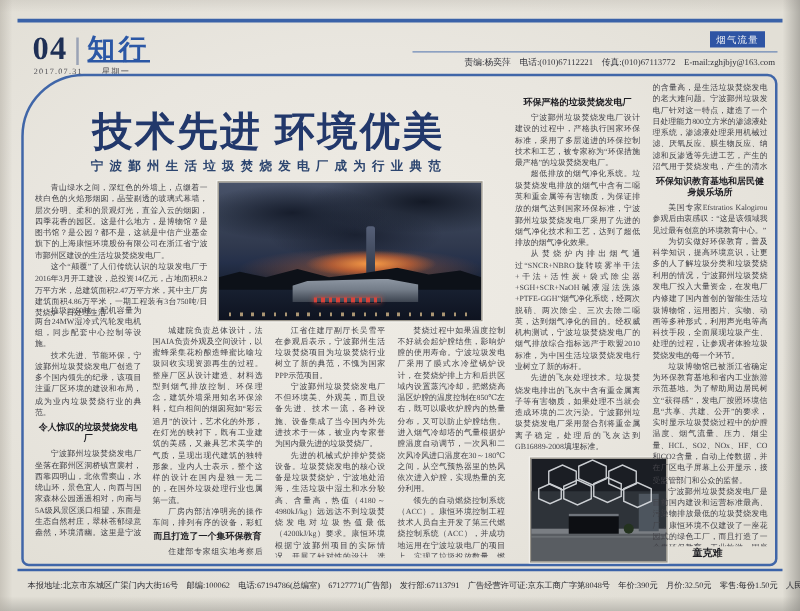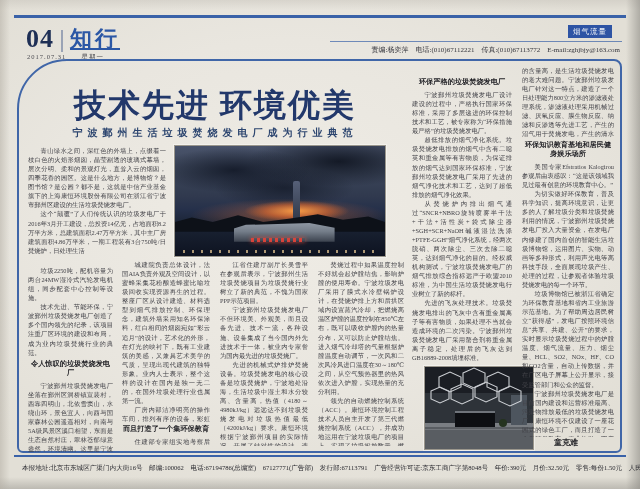--- a/index.html
+++ b/index.html
@@ -90,21 +90,21 @@
 </div>
 
 <div class="abs photo1 photo-border" style="left:174px;top:145px;width:210px;height:110px;">
   <div class="chimney"></div>
   <div class="ridge"></div>
   <div class="plantbldg"></div>
   <div class="signlights"></div>
   <div class="fglights"></div>
 </div>
 
-<div class="abs col" style="left:28px;top:266px;width:85px;height:186px;">
+<div class="abs col" style="left:28px;top:244px;width:85px;height:186px;">
   <p>垃圾2250吨，配机容量为两台24MW湿冷式汽轮发电机组，同步配套中心控制等设施。</p>
   <p>技术先进、节能环保，宁波鄞州垃圾焚烧发电厂创造了多个国内领先的纪录，该项目注重厂区环境的建设和布局，成为业内垃圾焚烧行业的典范。</p>
   <div class="subhead">令人惊叹的垃圾焚烧发电厂</div>
   <p>宁波鄞州垃圾焚烧发电厂坐落在鄞州区洞桥镇宣裴村，西靠四明山，北依雪窦山，水绕山环，景色宜人，向西与国家森林公园遥遥相对，向南与5A级风景区溪口相望，东面是生态自然村庄，翠林苍郁绿意盎然，环境清幽。这里是宁波著名的风景区，宁波鄞州垃圾焚烧发电厂就隐在这个如此优美的风景之中。</p>
 
 </div>
 
 <div class="abs" style="left:122px;top:260px;width:88px;height:186px;display:flex;flex-direction:column;">
   <div class="col" style="height:162px;">
     <p class="colp" style="margin:0;text-indent:2em;font-size:6.3px;line-height:1.44;text-align:justify;color:#424248;">城建院负责总体设计，法国AIA负责外观及空间设计，以蜜蜂采集花粉酿造蜂蜜比喻垃圾回收实现资源再生的过程。整座厂区从设计建造、材料选型到烟气排放控制、环保理念，建筑外墙采用知名环保涂料，红白相间的烟囱宛如“彩云追月”的设计，艺术化的外形，在灯光的映衬下，既有工业建筑的美感，又兼具艺术美学的气质，呈现出现代建筑的独特形象。业内人士表示，整个这样的设计在国内是独一无二的，在国外垃圾处理行业也属第一流。</p>

